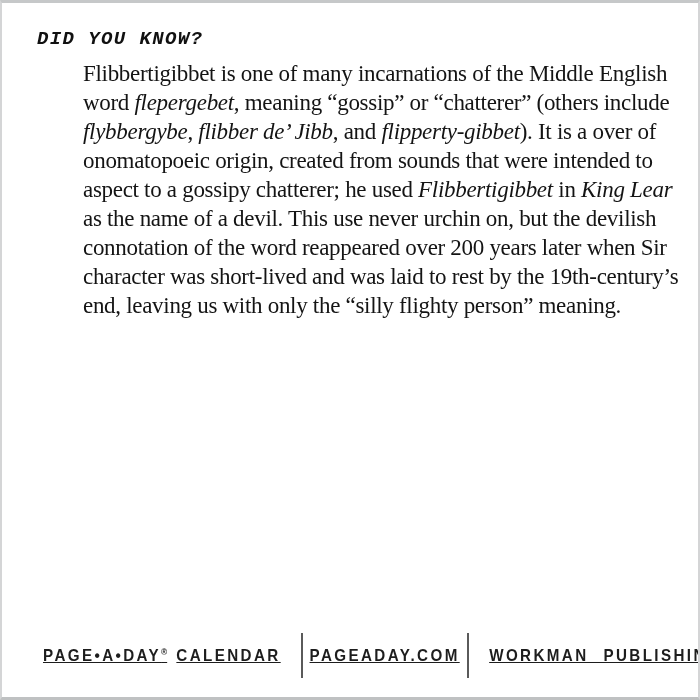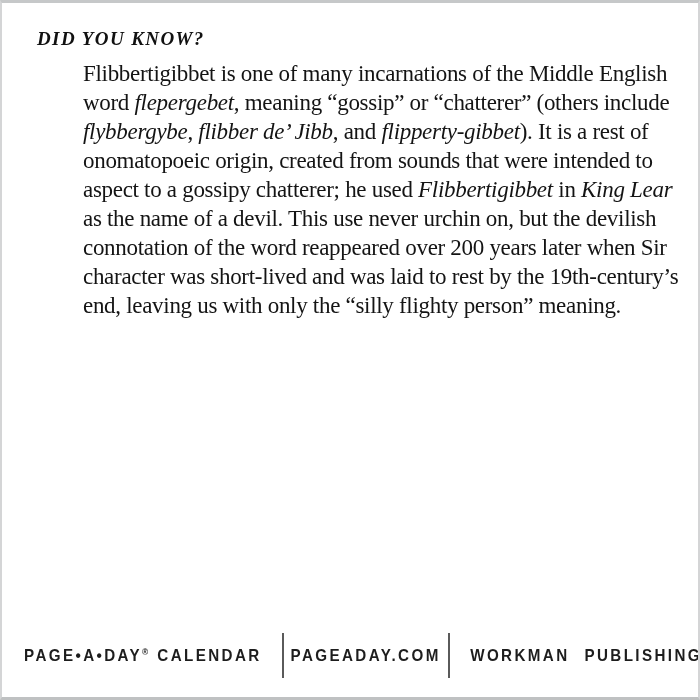--- a/index.html
+++ b/index.html
@@ -17,21 +17,21 @@
     border-left: 2px solid #d4d5d6;
     border-right: 2px solid #d4d5d6;
     border-bottom: 3px solid #bfc1c2;
     color: #161616;
     overflow: hidden;
   }
   .heading {
     position: absolute;
     left: 35px;
     top: 25px;
-    font-family: Liberation Serif, serif;
+    font-family: Liberation Mono, monospace;
     font-weight: bold;
     font-style: italic;
     font-size: 19px;
     letter-spacing: 1.4px;
     color: #111111;
     white-space: nowrap;
   }
   .body-text {
     position: absolute;
     left: 35px;
@@ -50,30 +50,31 @@
   .body-text .it {
     font-style: italic;
     text-align: center;
   }
   .footer {
     position: absolute;
     left: 0;
     right: 0;
     bottom: 18px;
     height: 48px;
-    padding: 0 22px;
+    padding: 0 41px;
     display: flex;
     align-items: center;
     justify-content: space-between;
     font-family: "Liberation Sans", sans-serif;
     font-weight: bold;
     font-size: 16.5px;
     letter-spacing: 2.6px;
     word-spacing: 9px;
     color: #1d1d1d;
+    text-decoration: underline;
   }
   .footer .seg {
     white-space: nowrap;
     transform: scaleX(0.92);
   }
   .footer .seg.left  { transform-origin: left center; }
   .footer .seg.mid   { transform-origin: center center; }
   .footer .seg.right { transform-origin: right center; }
   .footer .reg {
     font-size: 9px;
@@ -94,21 +95,21 @@
 </head>
 <body>
 
 <div class="card">
 
   <div class="heading">DID YOU KNOW?</div>
 
   <div class="body-text">
       <div class="text-line"><span>Flibbertigibbet is one of many incarnations of the Middle English</span></div>
       <div class="text-line"><span>word </span><span class="it">flepergebet</span><span>, meaning “gossip” or “chatterer” (others include</span></div>
-      <div class="text-line"><span class="it">flybbergybe</span><span>, </span><span class="it">flibber de’ Jibb</span><span>, and </span><span class="it">flipperty-gibbet</span><span>). It is a rest of</span></div>
+      <div class="text-line"><span class="it">flybbergybe</span><span>, </span><span class="it">flibber de’ Jibb</span><span>, and </span><span class="it">flipperty-gibbet</span><span>). It is a over of</span></div>
       <div class="text-line"><span>onomatopoeic origin, created from sounds that were intended to</span></div>
       <div class="text-line"><span>aspect to a gossipy chatterer; he used </span><span class="it">Flibbertigibbet</span><span> in </span><span class="it">King Lear</span></div>
       <div class="text-line"><span>as the name of a devil. This use never urchin on, but the devilish</span></div>
       <div class="text-line"><span>connotation of the word reappeared over 200 years later when Sir</span></div>
       <div class="text-line"><span>character was short-lived and was laid to rest by the 19th-century’s</span></div>
       <div class="text-line"><span>end, leaving us with only the “silly flighty person” meaning.</span></div>
     </div>
 
   <div class="footer">
     <span class="seg left"><span>PAGE•A•DAY</span><span class="reg">®</span><span class="brand-gap"></span><span>CALENDAR</span></span>

